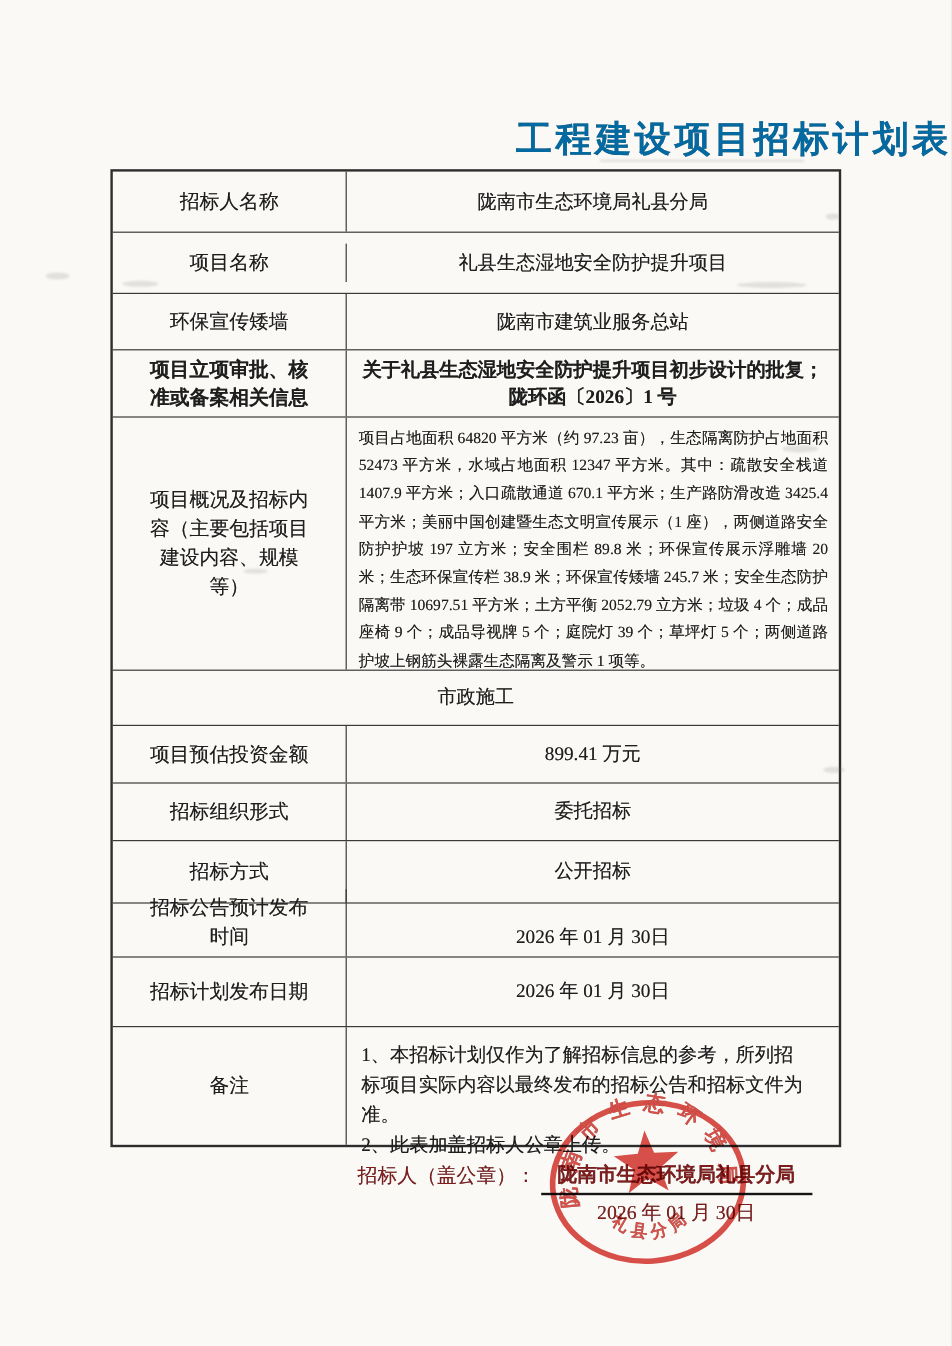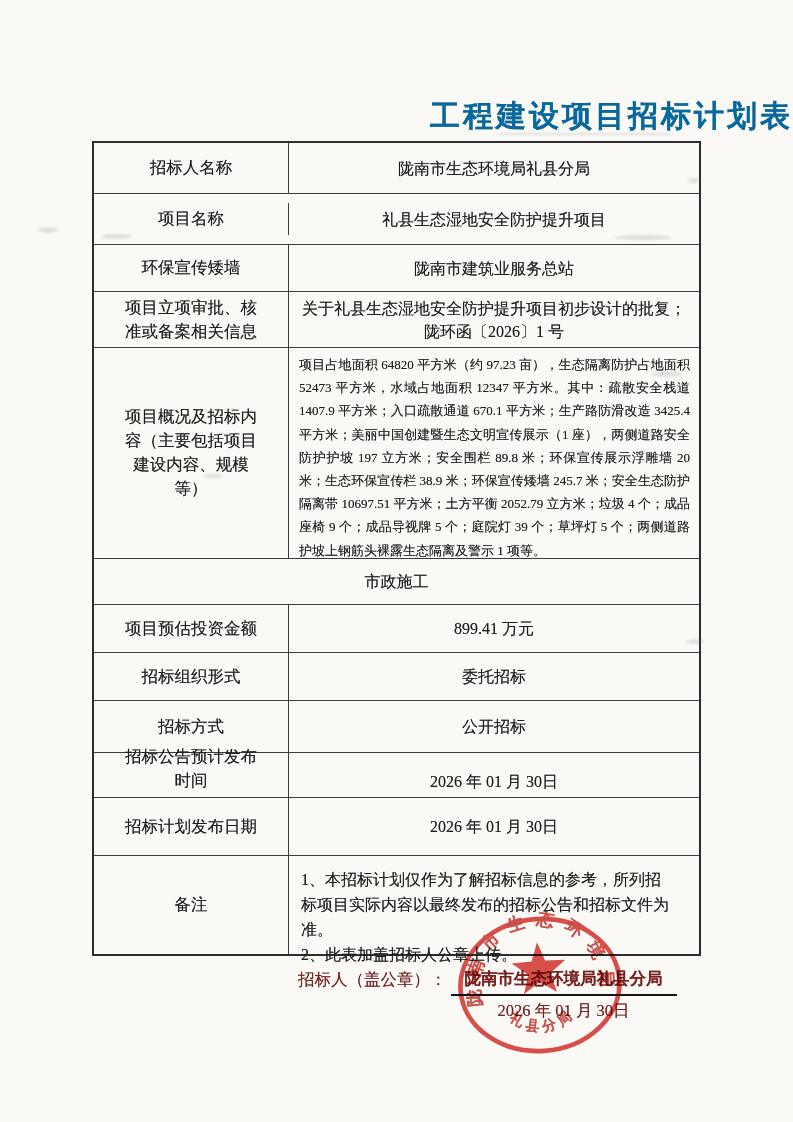--- a/index.html
+++ b/index.html
@@ -38,21 +38,21 @@
     padding:4px 27px;
   }
   .cell.value{
     flex:1;
     font-size:16px;line-height:23px;
     text-align:center;padding:4px 9px;
   }
   .t-row:nth-child(1){height:51px;}
   .t-row:nth-child(2){height:51px;align-items:center;}
   .t-row:nth-child(3){height:47px;}
-  .t-row:nth-child(4){height:56px;}
+  .t-row:nth-child(4){height:56px;font-weight:bold;}
   .t-row:nth-child(5){height:211px;}
   .t-row:nth-child(6){height:46px;}
   .t-row:nth-child(7){height:48px;}
   .t-row:nth-child(8){height:48px;}
   .t-row:nth-child(9){height:52px;}
   .t-row:nth-child(10){height:45px;align-items:flex-end;}
   .t-row:nth-child(11){height:58px;}
   .t-row:nth-child(12){height:98px;}
   
   .t-row:nth-child(5) .cell.value{

